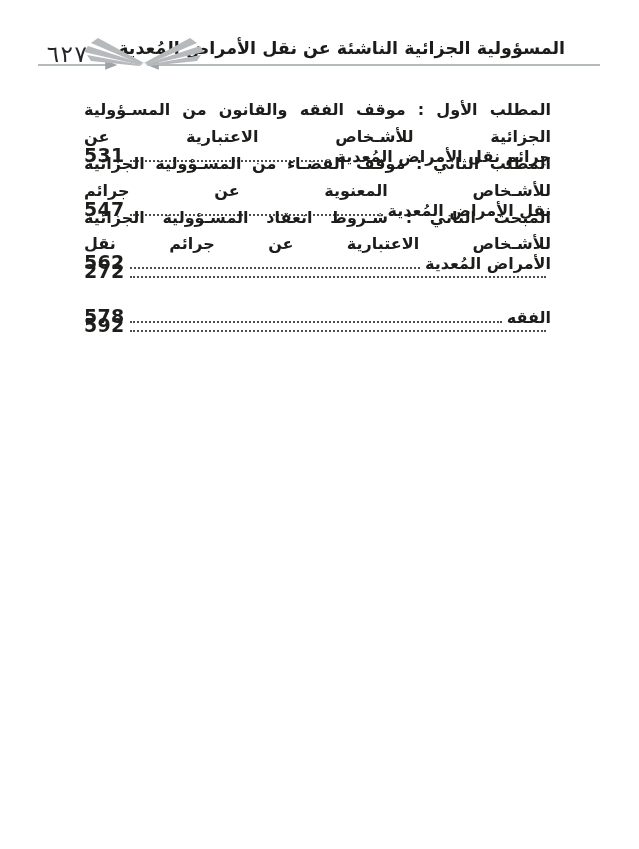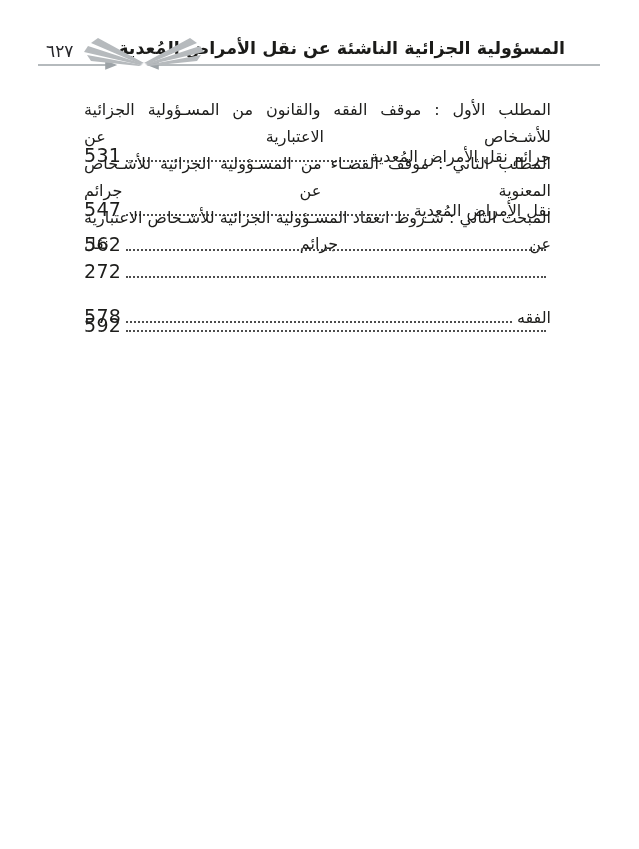--- a/index.html
+++ b/index.html
@@ -22,37 +22,39 @@
     margin: 0;
     font-size: 17.5px;
     font-weight: bold;
     color: #1b1b19;
     direction: rtl;
     white-space: nowrap;
   }
   .page-num {
     position: absolute;
     top: 41px; left: 46px;
-    font-size: 17px;
+    font-size: 23px;
     color: #26262a;
     direction: rtl;
+    font-family: Liberation Mono, monospace;
   }
   .deco-svg {
     position: absolute;
     top: 36px; left: 36px;
   }
 
   
   .toc {
     position: absolute;
     top: 97px; left: 84px;
     width: 467px;
     direction: rtl;
     color: #1d1d1b;
     font-size: 16px;
+    font-weight: bold;
   }
   .toc-line {
     height: 26.9px;
     line-height: 26.9px;
     overflow: visible;
   }
   .toc-line.text {
     text-align: justify;
     text-align-last: justify;
   }
@@ -114,20 +116,21 @@
         <span class="pagenum">531</span>
       </div>
       <div class="toc-line text"><span class="entry-text">المطلب الثاني : موقف القضـاء من المسـؤولية الجزائية للأشـخاص المعنوية عن جرائم</span></div>
       <div class="toc-line leader">
         <span class="entry-text">نقل الأمراض المُعدية</span>
         <span class="dots"></span>
         <span class="pagenum">547</span>
       </div>
       <div class="toc-line text"><span class="entry-text">المبحث الثاني : شـروط انعقاد المسـؤولية الجزائية للأشـخاص الاعتبارية عن جرائم نقل</span></div>
       <div class="toc-line leader">
+        <span class="entry-text">الأمراض المُعدية</span>
         <span class="dots"></span>
         <span class="pagenum">562</span>
       </div>
       <div class="toc-line leader">
         <span class="dots"></span>
         <span class="pagenum">272</span>
       </div>
       <div class="toc-line leader">
         <span class="entry-text">الفقه</span>
         <span class="dots"></span>

